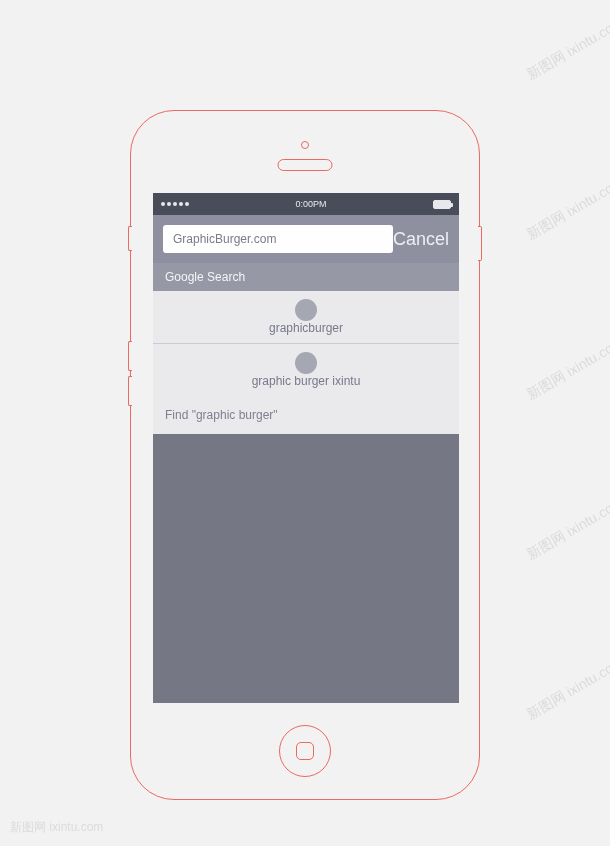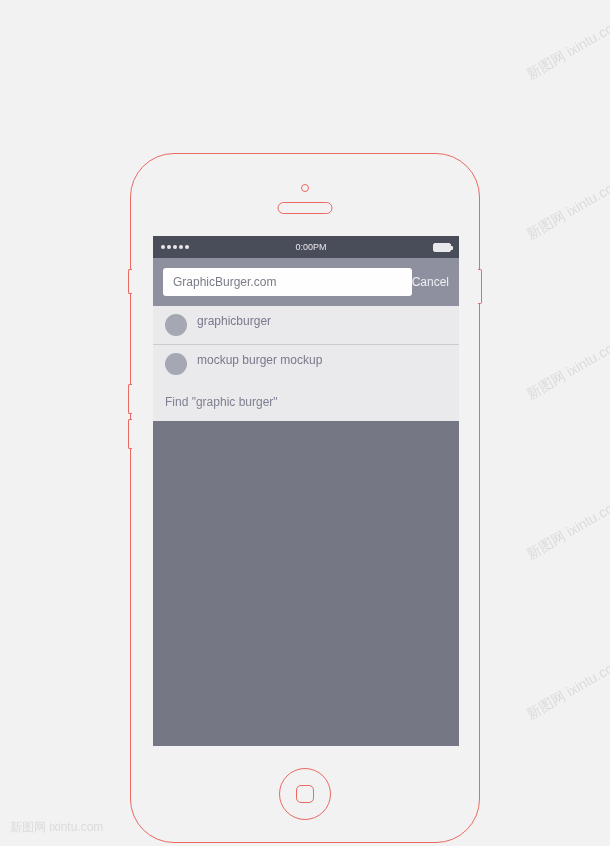--- a/index.html
+++ b/index.html
@@ -25,21 +25,20 @@
     }
     .phone-frame {
       position: absolute;
       left: 130px;
       top: 110px;
       width: 350px;
       height: 690px;
       border: 1.5px solid #ea6962;
       border-radius: 44px;
       background: #f2f2f2;
-      margin-top: 43px;
     }
     .side-button {
       position: absolute;
       border: 1.5px solid #ea6962;
       background: #f2f2f2;
     }
     .side-btn-1 { left: -3px; top: 115px; width: 4px; height: 25px; border-radius: 2px 0 0 2px; border-right: none; }
     .side-btn-2 { left: -3px; top: 230px; width: 4px; height: 30px; border-radius: 2px 0 0 2px; border-right: none; }
     .side-btn-3 { left: -3px; top: 265px; width: 4px; height: 30px; border-radius: 2px 0 0 2px; border-right: none; }
     .side-btn-4 { right: -3px; top: 115px; width: 4px; height: 35px; border-radius: 0 2px 2px 0; border-left: none; }
@@ -121,38 +120,39 @@
       height: 28px;
       background: #fefefe;
       border: none;
       border-radius: 3px;
       padding: 0 10px;
       font-size: 12px;
       color: #7a7c88;
     }
     .cancel-btn {
       color: #eeeff2;
-      font-size: 12px;
+      font-size: 18px;
       cursor: pointer;
     }
     .section-header {
       background: #9698a6;
       color: #f5f5f7;
       font-size: 12px;
       padding: 7px 12px;
     }
     .suggestion-list {
       background: #eaeaed;
     }
     .suggestion-item {
       display: flex;
+      align-items: center;
       padding: 8px 12px;
       border-bottom: 1px solid #cbccd2;
-      gap: 10px;
       cursor: pointer;
+      flex-direction: column;
     }
     .suggestion-item:last-child {
       border-bottom: none;
     }
     .suggestion-avatar {
       width: 22px;
       height: 22px;
       border-radius: 50%;
       background: #a5a7b2;
       flex-shrink: 0;
@@ -221,29 +221,30 @@
       </div>
       <span>0:00PM</span>
       <div class="battery-icon"></div>
     </div>
 
     <div class="search-header">
       <input class="search-input" type="text" value="GraphicBurger.com" style="">
       <span class="cancel-btn">Cancel</span>
     </div>
 
+    <div class="section-header">Google Search</div>
 
     <div class="suggestion-list">
       <div class="suggestion-item">
         <div class="suggestion-avatar"></div>
         <span class="suggestion-text">graphicburger</span>
       </div>
       <div class="suggestion-item">
         <div class="suggestion-avatar"></div>
-        <span class="suggestion-text">mockup burger mockup</span>
+        <span class="suggestion-text">graphic burger ixintu</span>
       </div>
     </div>
 
 
     <div class="find-item">Find "graphic burger"</div>
 
     <div class="empty-area"></div>
   </div>
 
   <div class="home-button">

